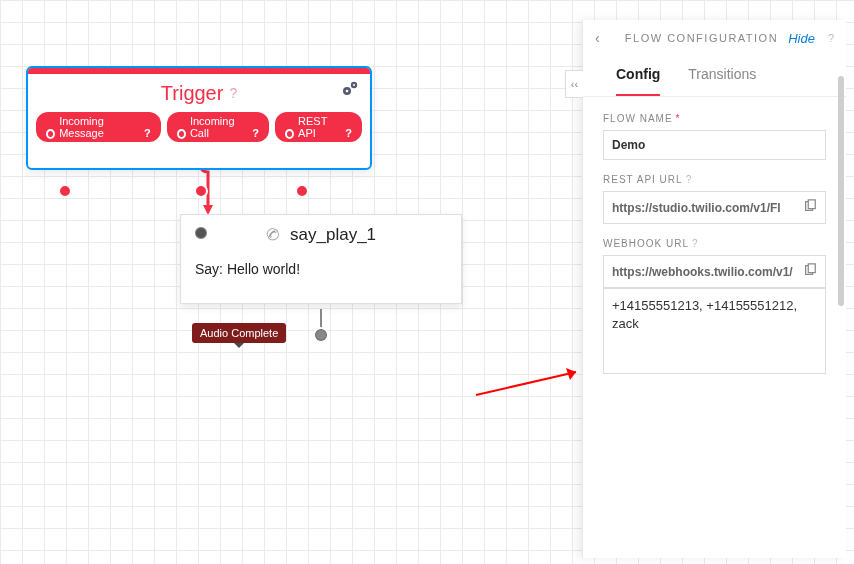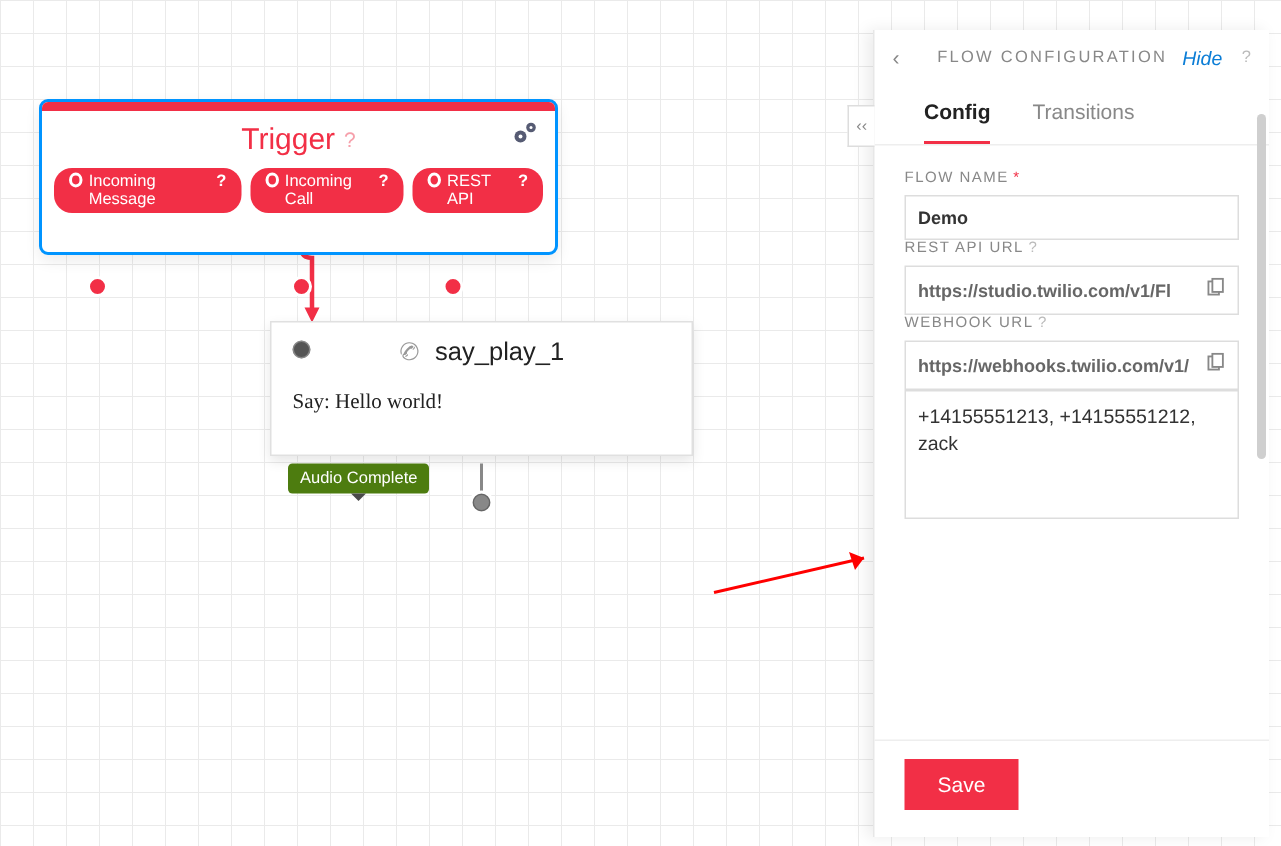--- a/index.html
+++ b/index.html
@@ -26,21 +26,21 @@
   .trigger-topbar { height: 6px; background: #f22f46; border-radius: 4px 4px 0 0; }
   .trigger-header { display:flex; align-items:center; justify-content:center; position:relative; height: 38px; }
   .trigger-title { color:#f22f46; font-size:20px; font-weight:500; }
   .trigger-help { margin-left:6px; color:#f6a0ab; font-size:14px; }
   .trigger-gears { position:absolute; right:10px; top:6px; color:#565b73; }
   .trigger-tags {
     display:flex; gap:6px; padding: 0 8px 8px 8px; justify-content:center;
   }
   .tag {
     background:#f22f46; color:#fff; border-radius:12px;
-    padding:3px 10px; font-size:11px; display:inline-flex; align-items:flex-start; gap:4px;
+    padding:3px 10px; font-size:11px; display:inline-flex; align-items:flex-end; gap:4px;
   }
   .tag .ring { width:10px; height:10px; border-radius:50%; border:2px solid #fff; display:inline-block; }
   .tag .qmark { font-weight:700; margin-left:2px; }
   .port {
     position:absolute; width:14px; height:14px; border-radius:50%;
     background:#f22f46; border:2px solid #fff;
   }
   .port.p1 { left:30px; bottom:-30px; }
   .port.p2 { left:166px; bottom:-30px; }
   .port.p3 { left:267px; bottom:-30px; }
@@ -56,30 +56,30 @@
   }
   .sayplay-header { position:relative; padding:10px 14px 6px; text-align:center; }
   .sayplay-port-in {
     position:absolute; left:12px; top:10px;
     width:16px; height:16px; border-radius:50%;
     background:#555; border:2px solid #fff; box-shadow:0 0 0 1px #888 inset;
   }
   .sayplay-title { font-size:17px; color:#222; }
   .sayplay-title .phone { color:#999; margin-right:6px; font-size:16px; display:inline-block; transform:rotate(20deg); }
   .sayplay-sub { font-size:12px; color:#888; margin-top:6px; padding-bottom:10px; border-bottom:1px solid #eee; }
-  .sayplay-body { padding:10px 14px 26px; font-size:14px; color:#222; text-align:left;font-family:Liberation Serif, serif; }
+  .sayplay-body { padding:10px 14px 26px; font-size:14px; color:#222; text-align:left; }
   .sayplay-port-out {
     position:absolute; left:50%; transform:translateX(-50%); bottom:-40px;
     width:16px; height:16px; border-radius:50%;
     background:#888; border:2px solid #fff; box-shadow:0 0 0 1px #666 inset;
   }
   .sayplay-out-line { position:absolute; left:50%; transform:translateX(-50%); bottom:-28px; width:2px; height:22px; background:#888; }
   .audio-complete-tip {
-    position:absolute; left:192px; top:309px;
-    background:#4d7c0f; color:#fff; font-size:11px;
+    position:absolute; left:192px; top:323px;
+    background:#7f1d1d; color:#fff; font-size:11px;
     padding:4px 8px; border-radius:3px; white-space:nowrap;
   }
   .audio-complete-tip::after {
     content:""; position:absolute; top:100%; left:50%; transform:translateX(-50%);
     border:5px solid transparent; border-top-color:#4a4a4a;
   }
 
   
 
   
@@ -103,21 +103,21 @@
   .tabs { display:flex; gap:28px; padding:0 20px; border-bottom:1px solid #eee; }
   .tab {
     padding:10px 0 12px; font-size:14px; color:#888; cursor:pointer;
     border-bottom:2px solid transparent;
   }
   .tab.active { color:#222; font-weight:600; border-bottom-color:#f22f46;margin-left:13px; }
 
   .panel-body { flex:1; overflow:auto; padding:16px 20px; position:relative; }
   .panel-scroll-thumb { position:absolute; right:2px; top:56px; width:6px; height:230px; background:#cfcfcf; border-radius:3px; }
 
-  .field-label { font-size:10px; letter-spacing:1px; color:#888; margin-bottom:6px; }
+  .field-label { font-size:10px; letter-spacing:1px; color:#888; margin-bottom:6px; margin-top:14px; }
   .field-label:first-child { margin-top:0; }
   .field-label .req { color:#f22f46; margin-left:3px; }
   .field-label .q { color:#bbb; font-size:10px; margin-left:3px; }
   .field-input, .field-ro {
     width:100%; border:1px solid #ddd; padding:7px 8px;
     font-size:12px; color:#333; font-family:inherit;font-weight:bold;
   }
   .field-ro {
     display:flex; align-items:center; gap:6px; font-family: Menlo, Consolas, monospace;
     color:#666; background:#fff; position:relative;
@@ -249,16 +249,13 @@
             <rect x="6" y="1" width="8" height="10" fill="#fff" stroke="#888" stroke-width="1.4"></rect>
           </svg>
       </span>
     </div>
 
     <textarea class="field-area" style="">+14155551213, +14155551212, zack</textarea>
   </div>
 
   <div class="panel-scroll-thumb"></div>
 
-  <div class="panel-foot">
-    <button class="save-btn">Save</button>
-  </div>
 </div>
 
 </body></html>

